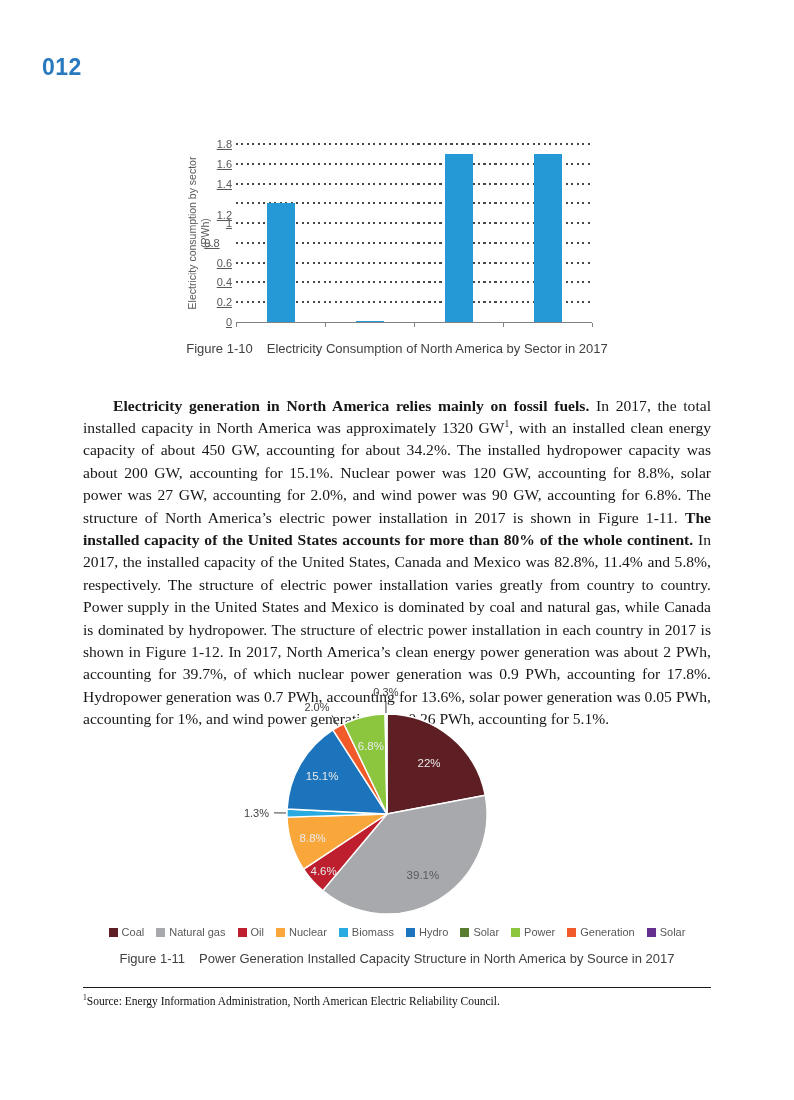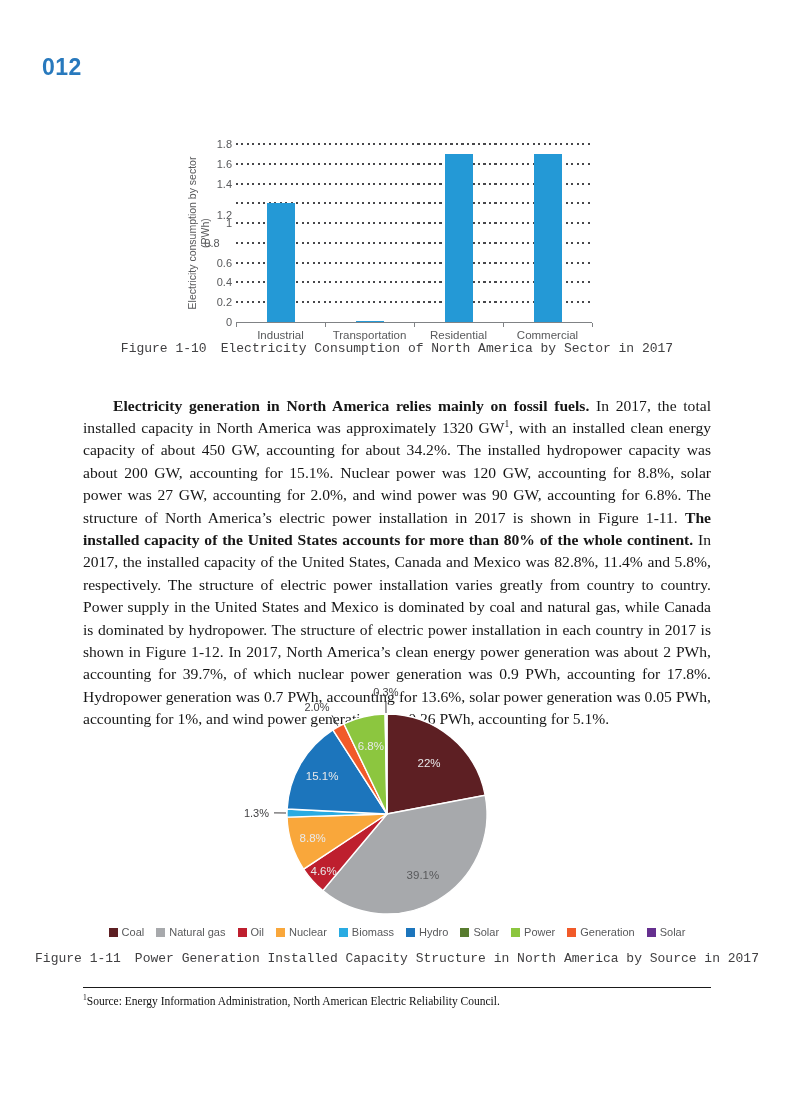--- a/index.html
+++ b/index.html
@@ -9,27 +9,27 @@
   
   #page-number{left:42px;top:54px;font-size:23px;font-weight:bold;color:#2879BD;letter-spacing:.5px;}
   
   #bar-chart{left:150px;top:135px;width:470px;height:210px;}
   #bar-ylabel{left:-39px;top:84px;width:178px;height:28px;transform:rotate(-90deg);
               text-align:center;font-size:10.5px;line-height:13px;color:#58595B;}
   #bar-plot{left:86px;top:9px;width:356px;height:178px;border-bottom:1px solid #808285;}
   .gridline{position:absolute;left:0;width:100%;height:2px;
             background:repeating-linear-gradient(90deg,#47474a 0 2px,transparent 2px 5.5px);}
   .bar{position:absolute;bottom:0;width:28px;}
-  .ytick{position:absolute;right:0;width:40px;text-align:right;font-size:11px;color:#58595B;}
+  .ytick{position:absolute;right:0;width:40px;text-align:right;font-size:11px;color:#58595B;text-decoration:underline;}
   #bar-yticks{left:42px;top:9px;width:40px;height:178px;}
   .xcat{position:absolute;top:0;text-align:center;font-size:11.5px;color:#58595B;}
   #bar-xcats{left:86px;top:194px;width:356px;height:16px;}
   .xtickmark{position:absolute;top:188px;width:1px;height:4px;background:#808285;}
   
-  .caption{left:0;width:794px;text-align:center;font-size:13px;color:#414042;font-family:Liberation Mono, monospace;}
+  .caption{left:0;width:794px;text-align:center;font-size:13px;color:#414042;}
   #caption-1-10{top:341px;}
   #caption-1-11{top:951px;}
   .caption .cap-title{margin-left:14px;}
   
   #body-paragraph{left:83px;top:379px;width:628px;font-family:"Liberation Serif",serif;
                   font-size:15.6px;line-height:22.4px;color:#161616;text-align:justify;
                   text-indent:30px;}
   #body-paragraph b{font-weight:bold;margin-top:40px;}
   #body-paragraph sup{font-size:9.5px;line-height:0;}
   
@@ -78,26 +78,20 @@
         <div class="gridline" style="top: 78.1111px;"></div>
         <div class="gridline" style="top: 58.3333px;"></div>
         <div class="gridline" style="top: 38.5556px;"></div>
         <div class="gridline" style="top: 18.7778px;"></div>
         <div class="gridline" style="top: -1px;"></div>
       </div>
   <div class="bar" style="left: 30.5px; height: 118.667px; background: rgb(36, 153, 214);"></div>
       <div class="bar" style="left: 119.5px; height: 1px; background: rgb(36, 153, 214);"></div>
       <div class="bar" style="left: 208.5px; height: 168.111px; background: rgb(36, 153, 214);"></div>
       <div class="bar" style="left: 297.5px; height: 168.111px; background: rgb(36, 153, 214);"></div>
-    </div>
-  <div class="abs" id="bar-xcats">
-      <div class="xcat" style="left: 0px; width: 89px;">Industrial</div>
-      <div class="xcat" style="left: 89px; width: 89px;">Transportation</div>
-      <div class="xcat" style="left: 178px; width: 89px;">Residential</div>
-      <div class="xcat" style="left: 267px; width: 89px;">Commercial</div>
     </div>
 <div class="abs xtickmark" style="left: 86px;"></div>
     <div class="abs xtickmark" style="left: 175px;"></div>
     <div class="abs xtickmark" style="left: 264px;"></div>
     <div class="abs xtickmark" style="left: 353px;"></div>
     <div class="abs xtickmark" style="left: 442px;"></div>
   </div>
 
 <div class="abs caption" id="caption-1-10">
   <span class="cap-label">Figure 1-10</span><span class="cap-title">Electricity Consumption of North America by Sector in 2017</span>

